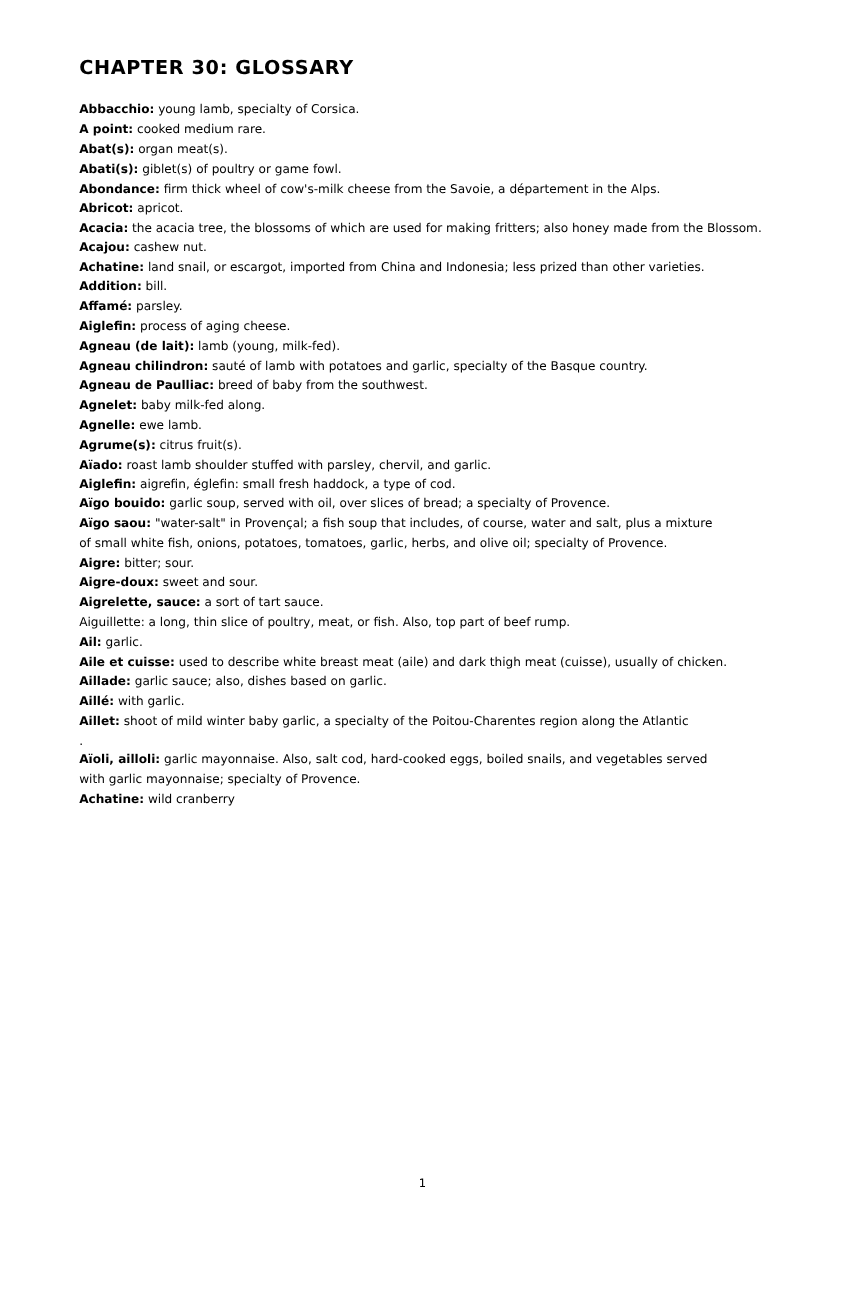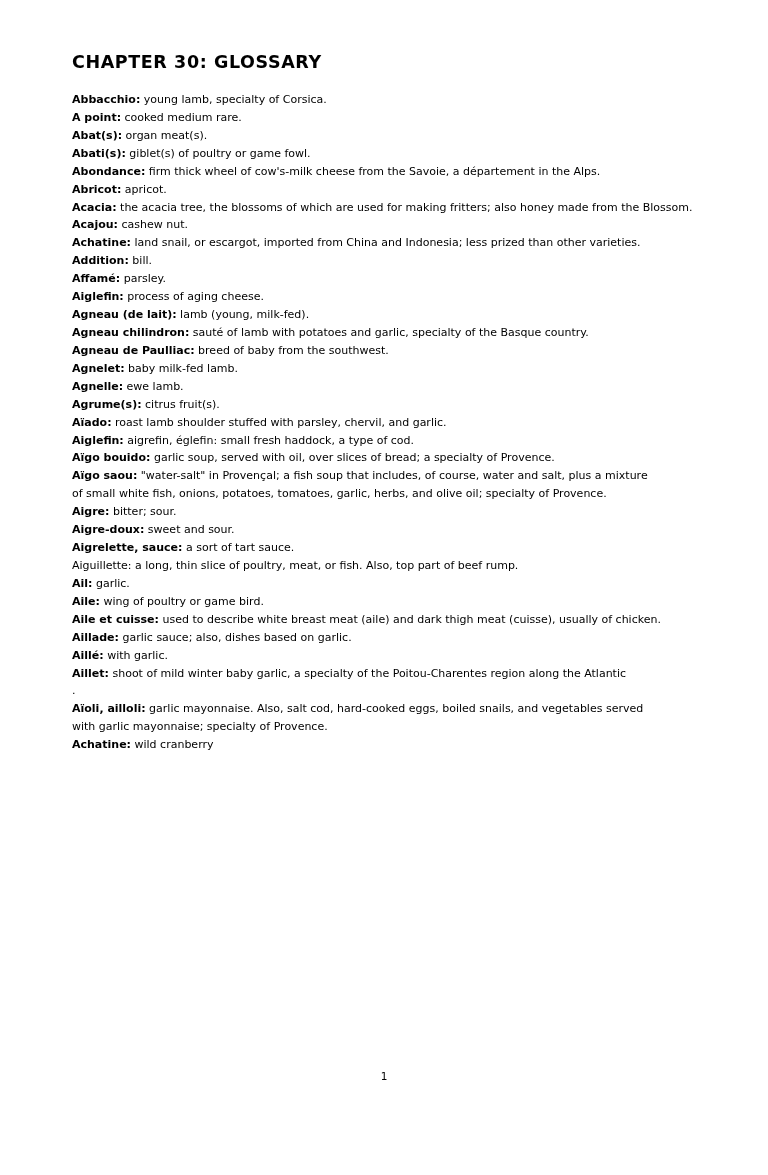--- a/index.html
+++ b/index.html
@@ -68,34 +68,33 @@
       <p class="entry"><span class="term">Abricot:</span><span class="defn"> apricot.</span></p>
       <p class="entry"><span class="term">Acacia:</span><span class="defn"> the acacia tree, the blossoms of which are used for making fritters; also honey made from the Blossom.</span></p>
       <p class="entry"><span class="term">Acajou:</span><span class="defn"> cashew nut.</span></p>
       <p class="entry"><span class="term">Achatine:</span><span class="defn"> land snail, or escargot, imported from China and Indonesia; less prized than other varieties.</span></p>
       <p class="entry"><span class="term">Addition:</span><span class="defn"> bill.</span></p>
       <p class="entry"><span class="term">Affamé:</span><span class="defn"> parsley.</span></p>
       <p class="entry"><span class="term">Aiglefin:</span><span class="defn"> process of aging cheese.</span></p>
       <p class="entry"><span class="term">Agneau (de lait):</span><span class="defn"> lamb (young, milk-fed).</span></p>
       <p class="entry"><span class="term">Agneau chilindron:</span><span class="defn"> sauté of lamb with potatoes and garlic, specialty of the Basque country.</span></p>
       <p class="entry"><span class="term">Agneau de Paulliac:</span><span class="defn"> breed of baby from the southwest.</span></p>
-      <p class="entry"><span class="term">Agnelet:</span><span class="defn"> baby milk-fed lamb.</span></p>
+      <p class="entry"><span class="term">Agnelet:</span><span class="defn"> baby milk-fed along.</span></p>
       <p class="entry"><span class="term">Agnelle:</span><span class="defn"> ewe lamb.</span></p>
       <p class="entry"><span class="term">Agrume(s):</span><span class="defn"> citrus fruit(s).</span></p>
       <p class="entry"><span class="term">Aïado:</span><span class="defn"> roast lamb shoulder stuffed with parsley, chervil, and garlic.</span></p>
       <p class="entry"><span class="term">Aiglefin:</span><span class="defn"> aigrefin, églefin: small fresh haddock, a type of cod.</span></p>
       <p class="entry"><span class="term">Aïgo bouido:</span><span class="defn"> garlic soup, served with oil, over slices of bread; a specialty of Provence.</span></p>
       <p class="entry"><span class="term">Aïgo saou:</span><span class="defn"> "water-salt" in Provençal; a fish soup that includes, of course, water and salt, plus a mixture</span></p>
       <p class="entry"><span class="term"></span><span class="defn"> of small white fish, onions, potatoes, tomatoes, garlic, herbs, and olive oil; specialty of Provence.</span></p>
       <p class="entry"><span class="term">Aigre:</span><span class="defn"> bitter; sour.</span></p>
       <p class="entry"><span class="term">Aigre-doux:</span><span class="defn"> sweet and sour.</span></p>
       <p class="entry"><span class="term">Aigrelette, sauce:</span><span class="defn"> a sort of tart sauce.</span></p>
       <p class="entry"><span class="term"></span><span class="defn">Aiguillette: a long, thin slice of poultry, meat, or fish. Also, top part of beef rump.</span></p>
       <p class="entry"><span class="term">Ail:</span><span class="defn"> garlic.</span></p>
-      <p class="entry"><span class="term">Aile:</span><span class="defn"> wing of poultry or game bird.</span></p>
       <p class="entry"><span class="term">Aile et cuisse:</span><span class="defn"> used to describe white breast meat (aile) and dark thigh meat (cuisse), usually of chicken.</span></p>
       <p class="entry"><span class="term">Aillade:</span><span class="defn"> garlic sauce; also, dishes based on garlic.</span></p>
       <p class="entry"><span class="term">Aillé:</span><span class="defn"> with garlic.</span></p>
       <p class="entry"><span class="term">Aillet:</span><span class="defn"> shoot of mild winter baby garlic, a specialty of the Poitou-Charentes region along the Atlantic</span></p>
       <p class="entry"><span class="term"></span><span class="defn">.</span></p>
       <p class="entry"><span class="term">Aïoli,  ailloli:</span><span class="defn"> garlic mayonnaise. Also, salt cod, hard-cooked eggs, boiled snails, and vegetables served</span></p>
       <p class="entry"><span class="term"></span><span class="defn">with garlic mayonnaise; specialty of Provence.</span></p>
       <p class="entry"><span class="term">Achatine:</span><span class="defn"> wild cranberry</span></p>
     </div>
 

